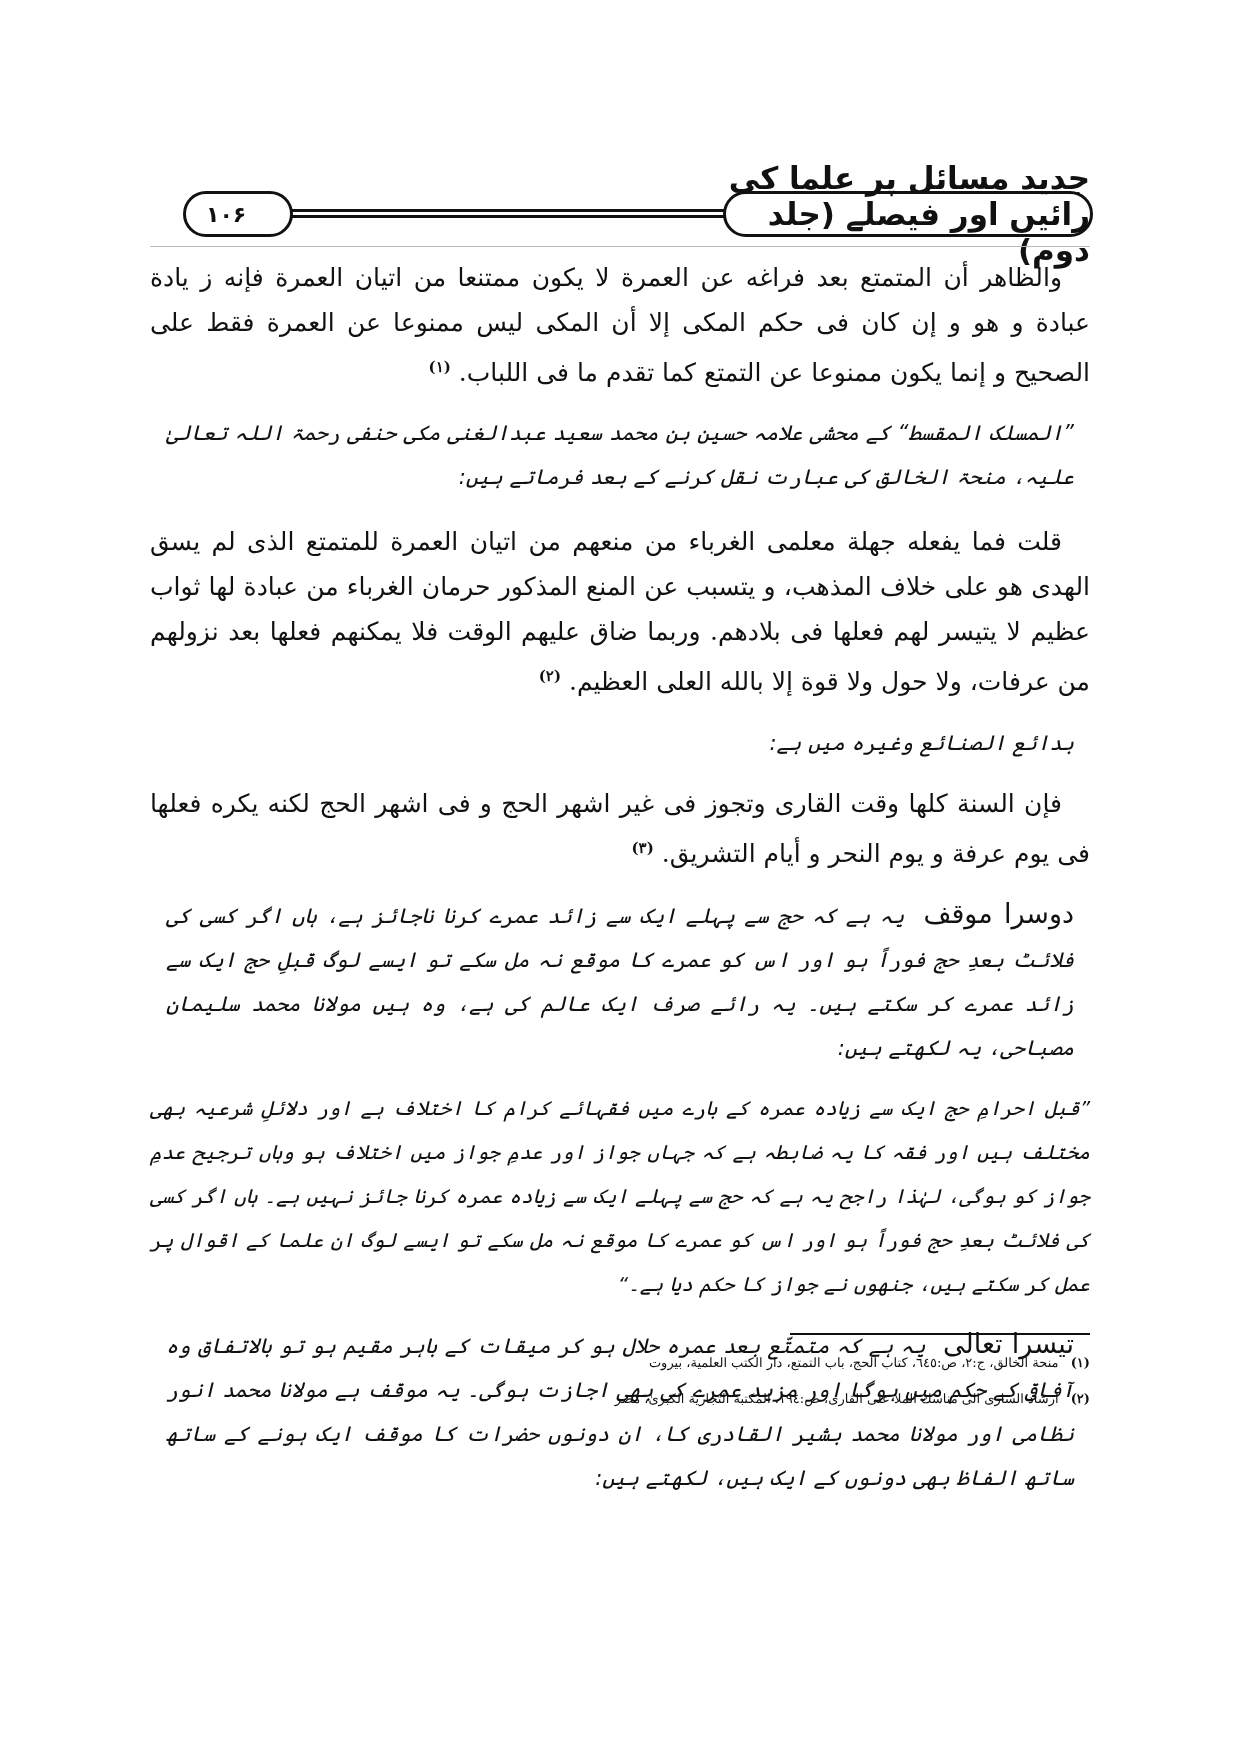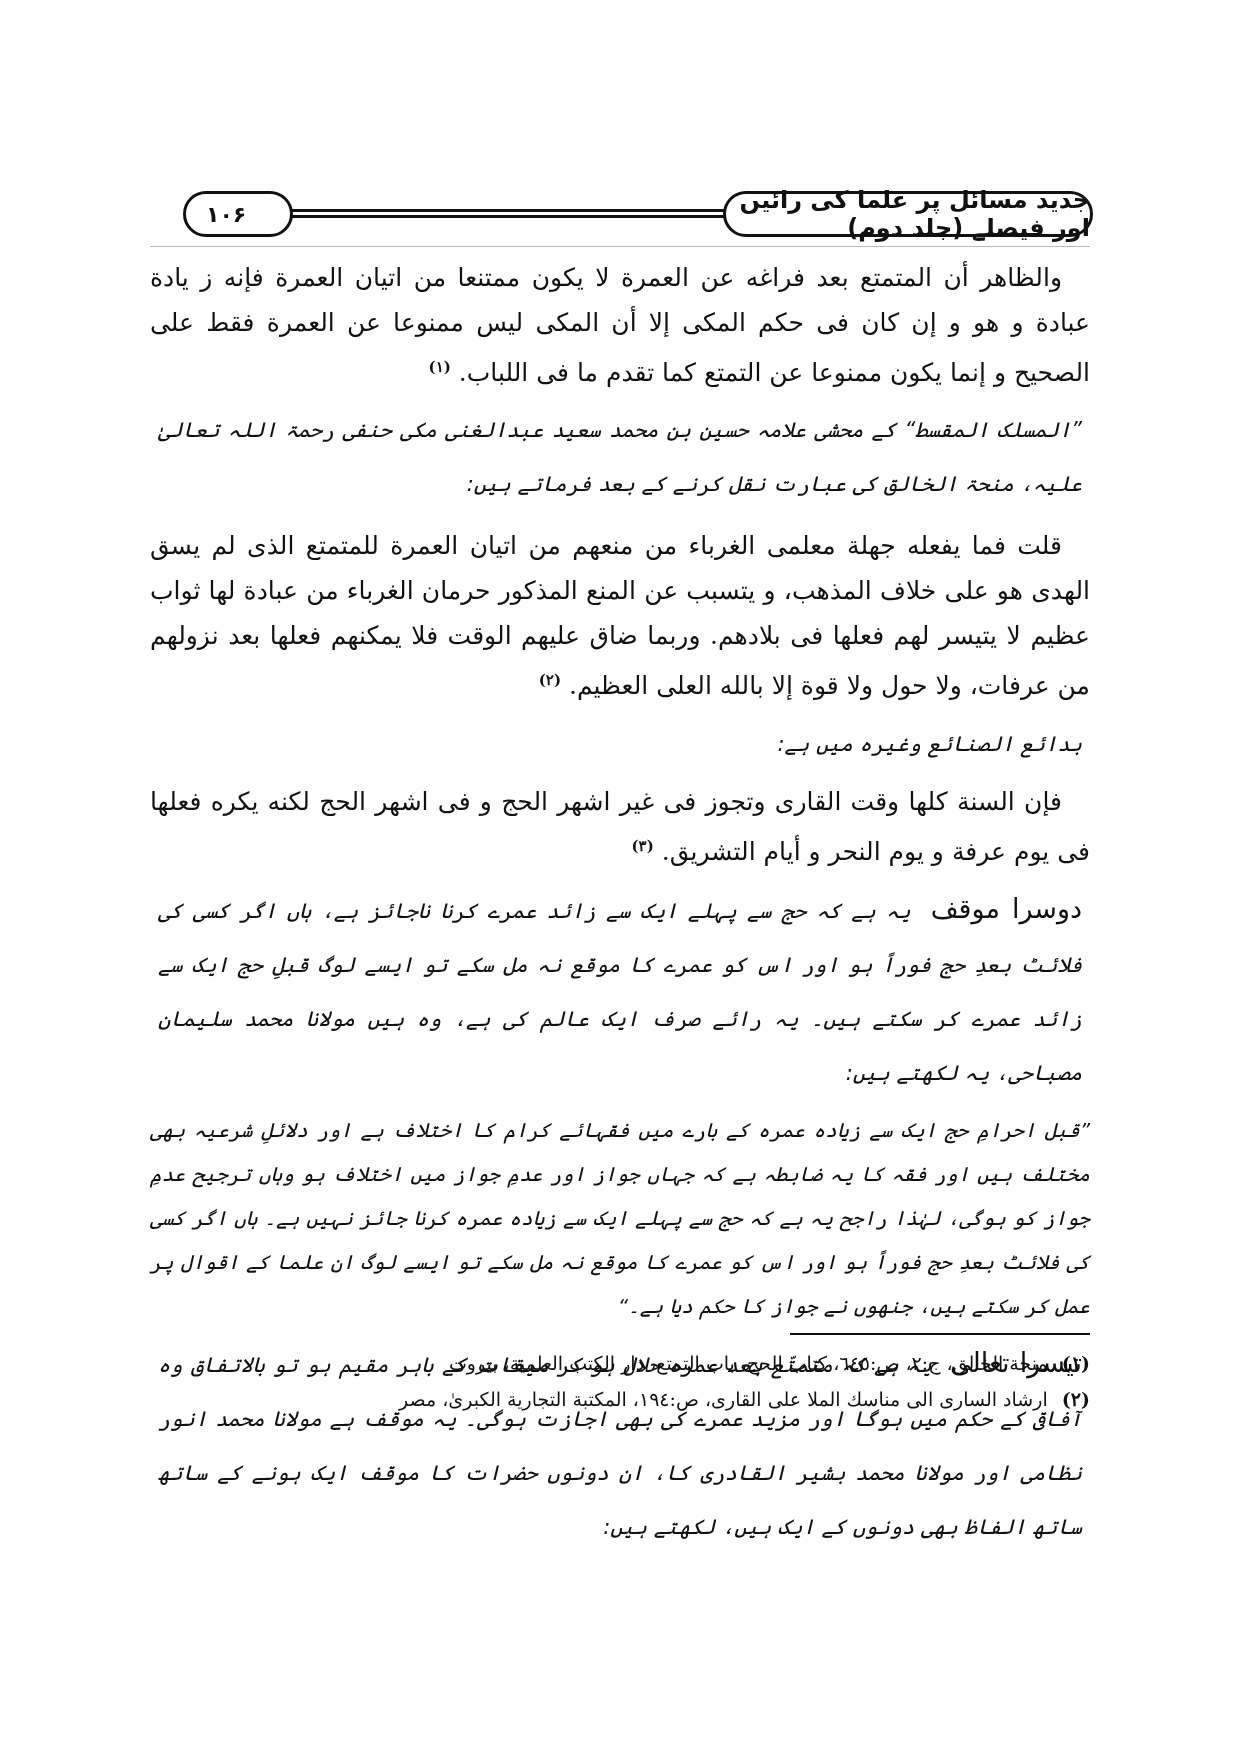--- a/index.html
+++ b/index.html
@@ -7,40 +7,40 @@
          font-family: "DejaVu Sans", sans-serif; color: #111; }
   .page { position: absolute; left: 0; top: 0; width: 1240px; height: 1754px; }
 
   
   .header { position: absolute; left: 183px; top: 191px; width: 910px; height: 52px; }
   .pill { position: absolute; top: 0; height: 46px; border: 3px solid #111; border-radius: 24px;
           background: #fff; display: flex; align-items: center; box-sizing: border-box; }
   .pill-page { left: 0; width: 110px; justify-content: flex-start; padding-left: 20px;
                font-size: 22px; font-weight: bold; }
   .pill-title { right: 0; width: 370px; justify-content: center; direction: rtl;
-                font-size: 24px; font-weight: bold; font-family: "DejaVu Sans", sans-serif; }
+                font-size: 31px; font-weight: bold; font-family: "DejaVu Sans", sans-serif; }
   .rule-double { position: absolute; left: 108px; right: 368px; top: 18px; height: 9px;
                  border-top: 3px solid #111; border-bottom: 3px solid #111; box-sizing: border-box; }
   .rule-under { position: absolute; left: 150px; width: 940px; top: 246px; height: 0;
                 border-top: 1px solid #bbb; }
 
   
   .body { position: absolute; left: 150px; width: 940px; top: 255px; direction: rtl; text-align: justify; }
   .ar { font-family: "DejaVu Serif", serif; font-size: 25px; line-height: 45px; margin: 0; text-align-last: right; }
   .ar.indent { text-indent: 28px; }
-  .ur { font-family: "DejaVu Sans", sans-serif; font-size: 21px; line-height: 54px; margin: 8px; font-style: italic; text-align-last: right; }
+  .ur { font-family: "DejaVu Sans", sans-serif; font-size: 21px; line-height: 44px; margin: 16px; font-style: italic; text-align-last: right; }
   .ur-quote { font-family: "DejaVu Sans", sans-serif; font-size: 20px; line-height: 44px; margin: 0; font-style: italic; text-align-last: right; }
   .heading { font-weight: normal; font-size: 27px; font-style: normal; margin-left: 10px; }
   sup.fn { font-size: 15px; font-weight: bold; vertical-align: super; }
   .gap-s { height: 4px; }
 
   
   .fn-rule { position: absolute; right: 150px; width: 300px; top: 1333px; border-top: 2px solid #111; }
   .footnotes { position: absolute; left: 150px; width: 940px; top: 1345px; direction: rtl; }
-  .fnline { font-family: "DejaVu Serif", serif; font-size: 19px; line-height: 36px; margin: 0; }
+  .fnline { font-family: "DejaVu Serif", serif; font-size: 13px; line-height: 36px; margin: 0; }
   .fnnum { font-weight: bold; margin-left: 8px; }
   .fnnum.wide { margin-left: 26px; }
 </style>
 </head>
 <body>
 
 <div class="page">
 
   <div class="header">
     <div class="pill pill-page">

